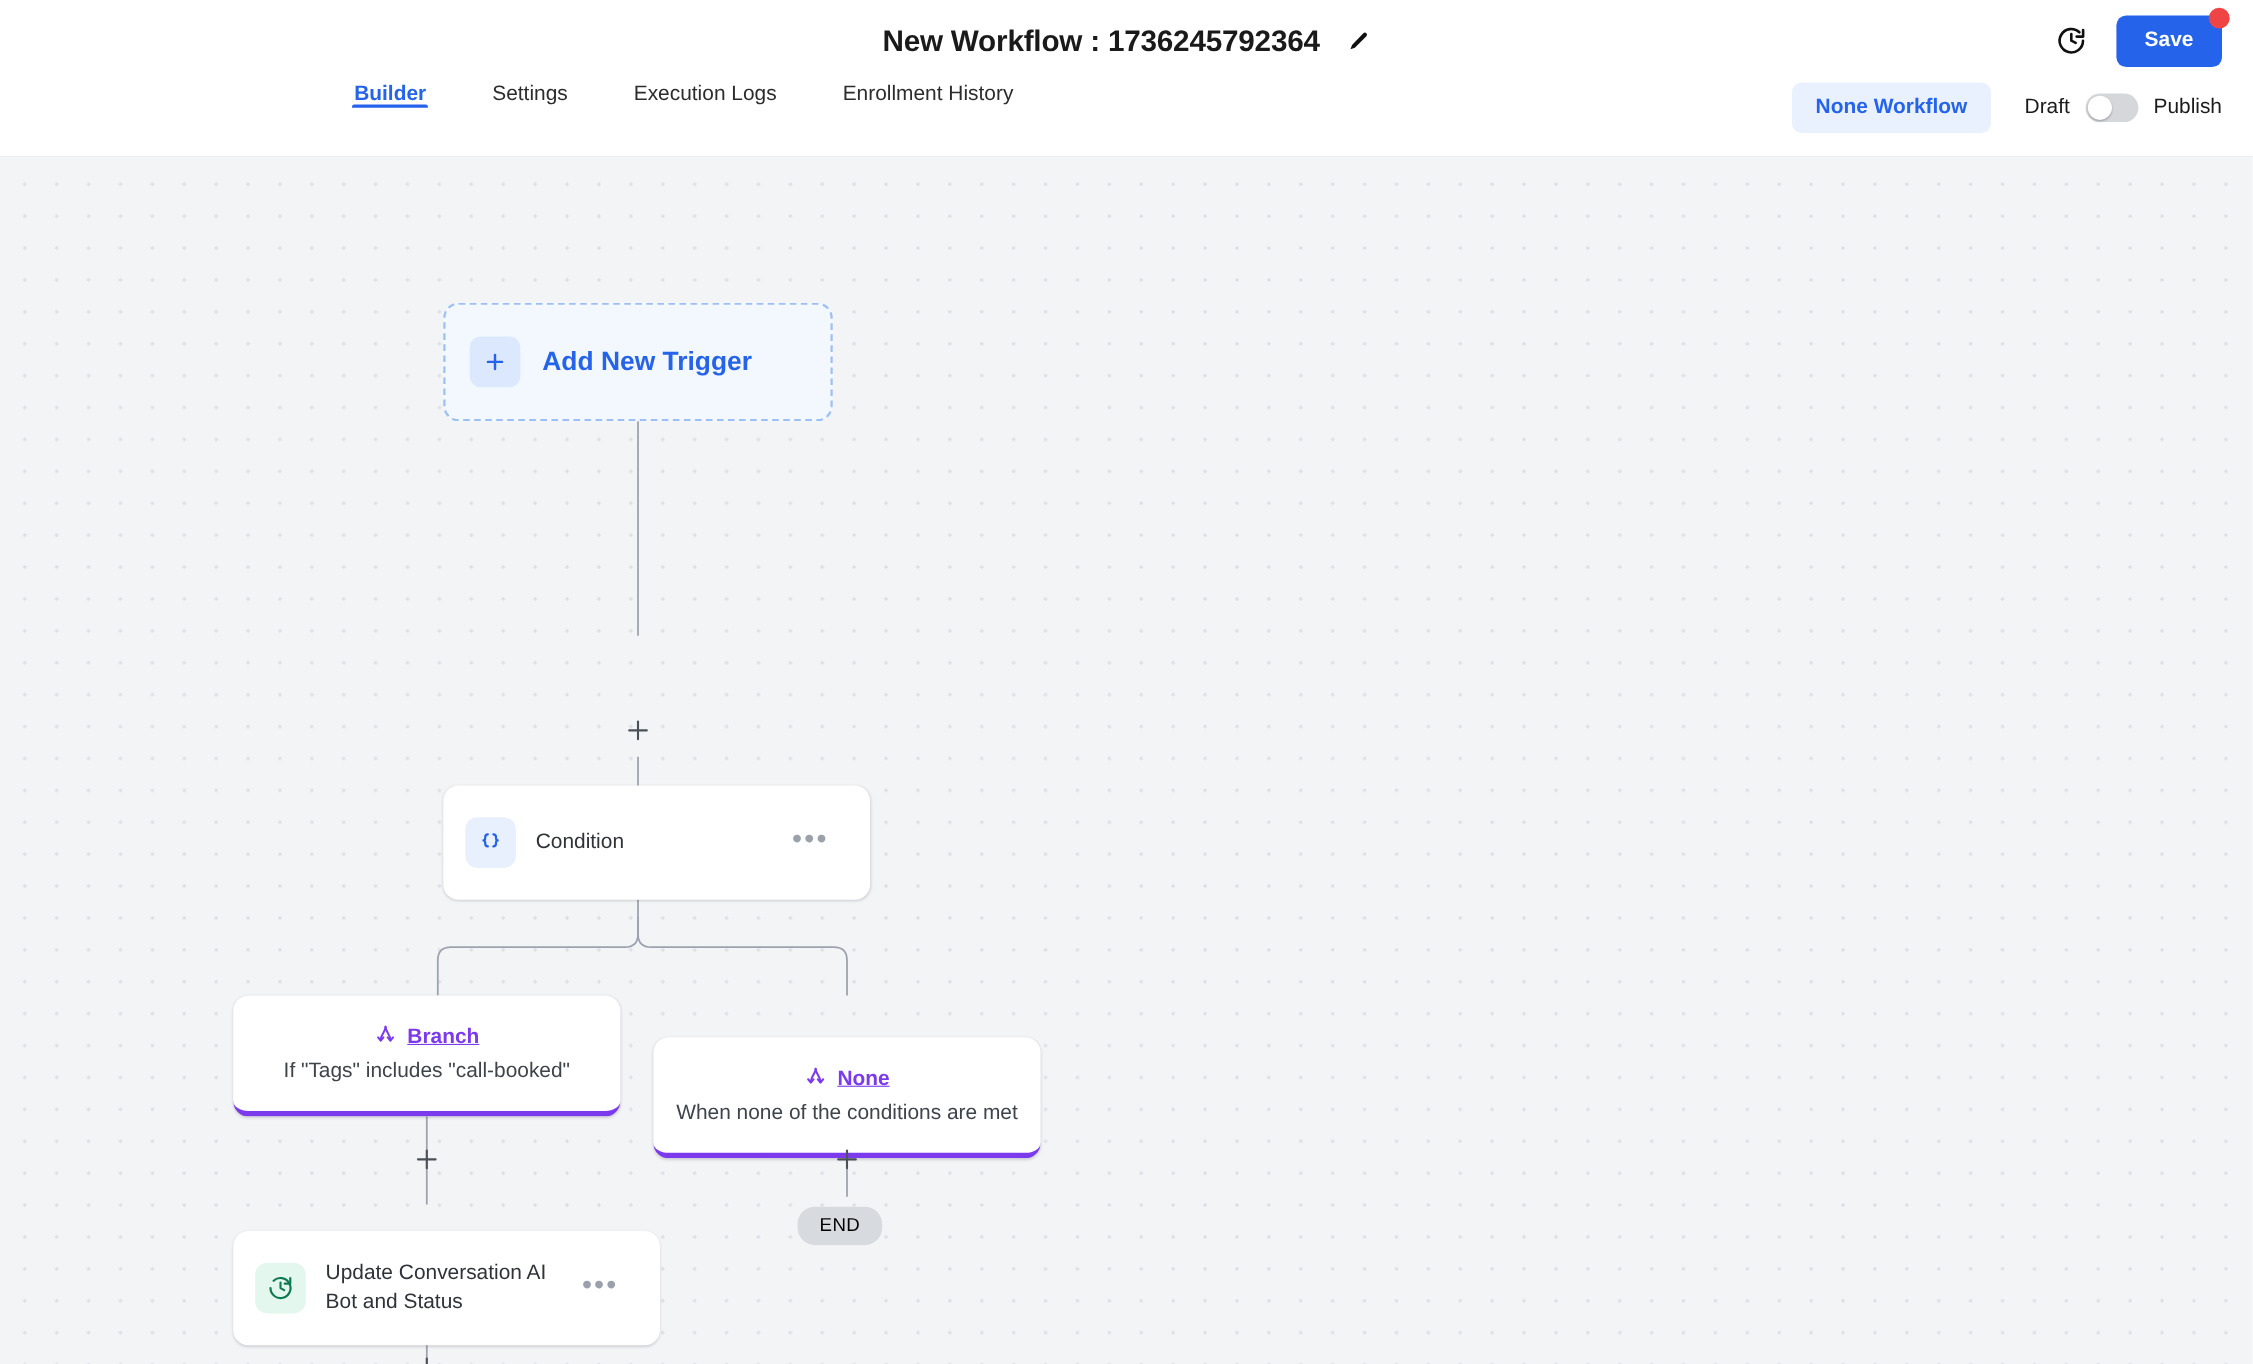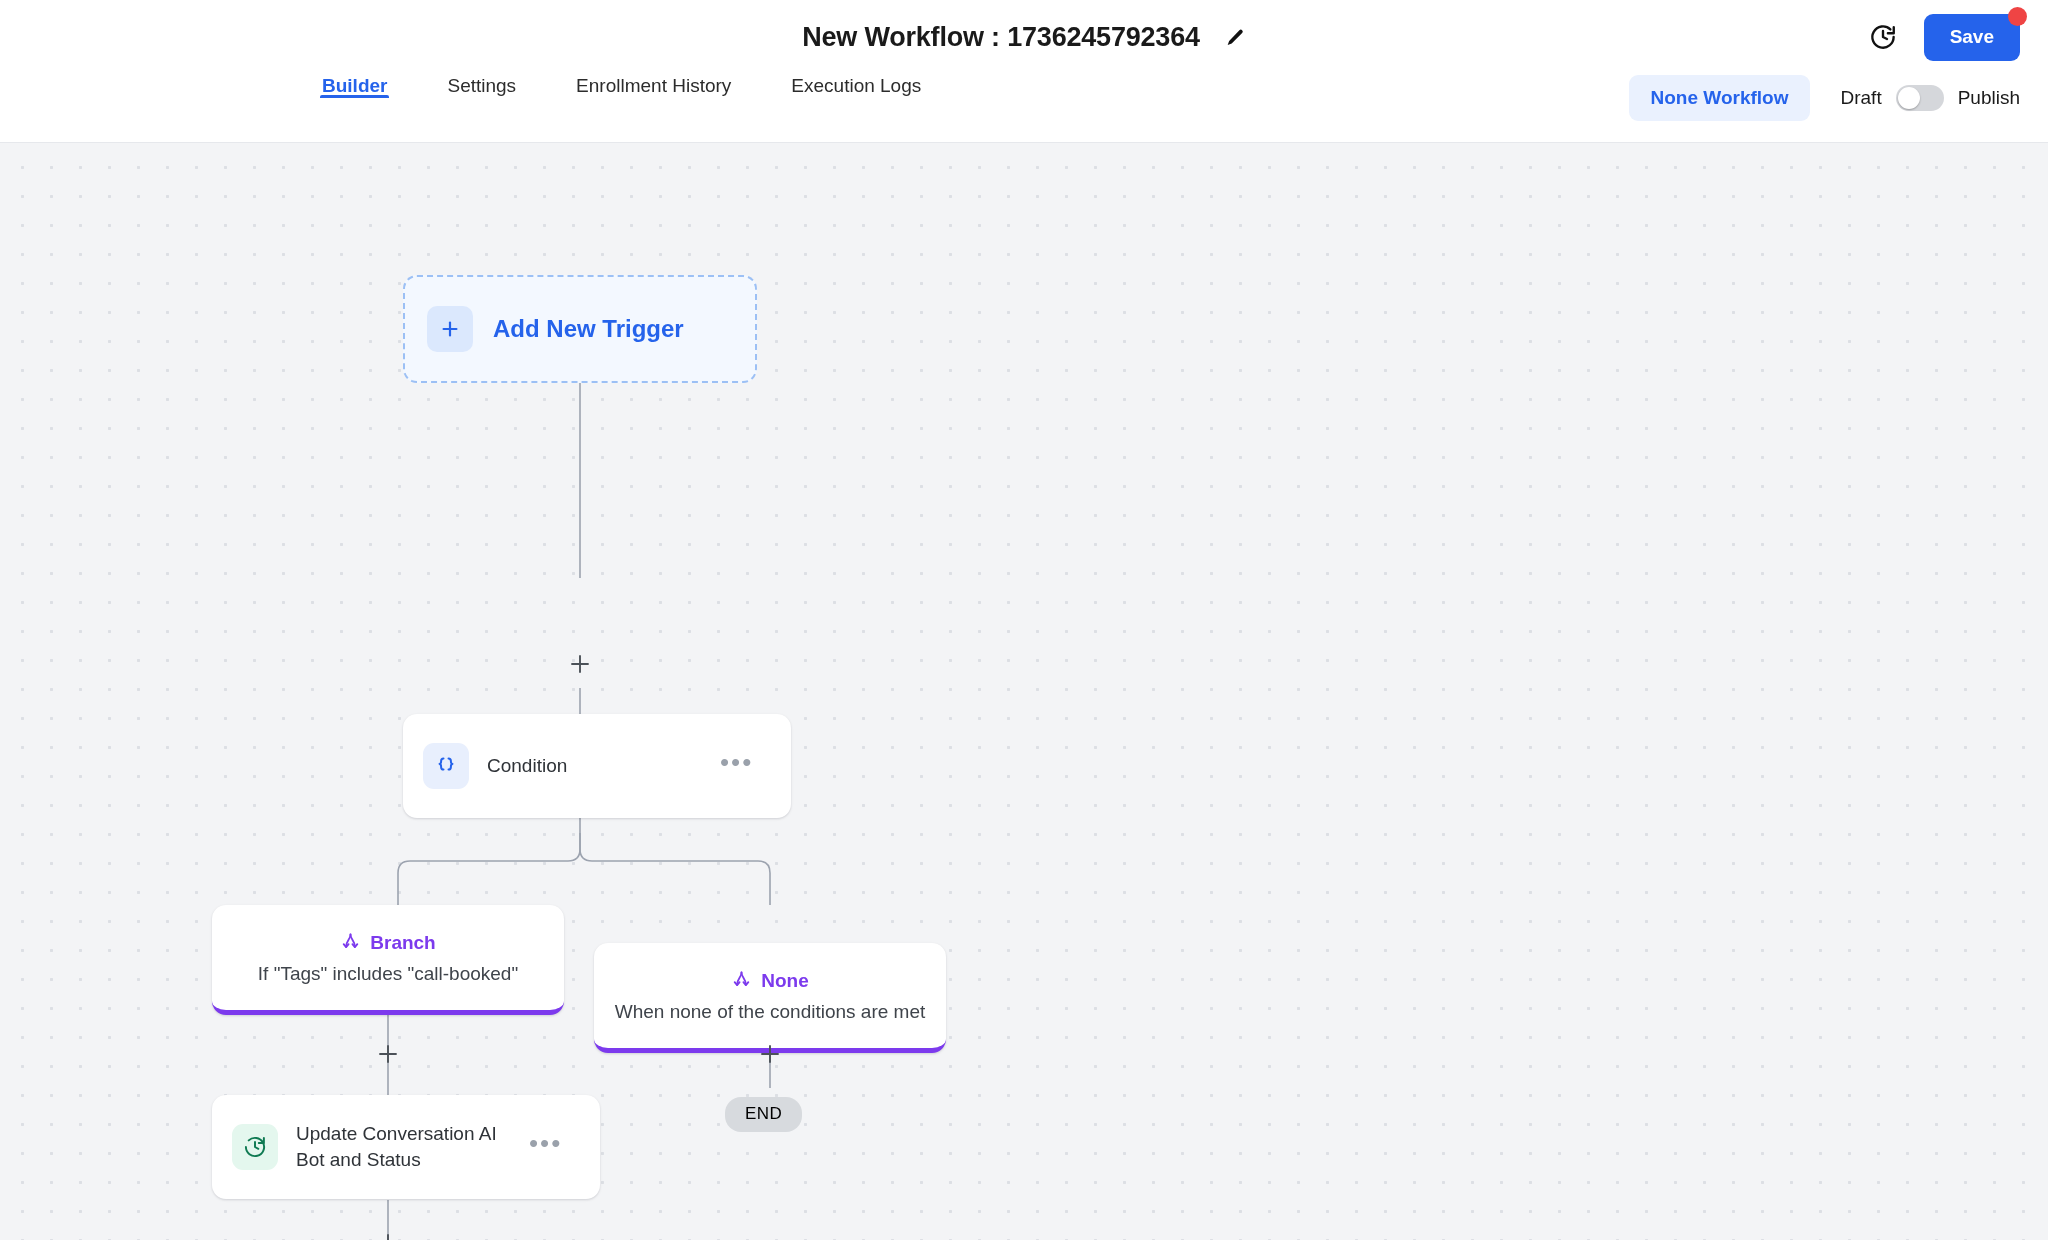--- a/index.html
+++ b/index.html
@@ -128,21 +128,21 @@
   }
 
   .branch-card {
     width: 352px; height: 110px; border-radius: 14px; background: #ffffff;
     box-shadow: 0 1px 3px rgba(16,24,40,.10), 0 1px 2px rgba(16,24,40,.06);
     border-bottom: 5px solid #7c3aed;
     display: flex; flex-direction: column; align-items: center;
     justify-content: center; gap: 7px; cursor: pointer; overflow: hidden;
   }
   .branch-head { display: flex; align-items: center; gap: 9px; }
-  .branch-title { font-size: 19px; font-weight: bold; color: #7c3aed; }
+  .branch-title { font-size: 19px; font-weight: bold; color: #7c3aed; text-decoration: underline; }
   .branch-sub { font-size: 19px; color: #3f444b; }
 
   .plus-btn {
     position: absolute; width: 26px; height: 26px; cursor: pointer;
     display: flex; align-items: center; justify-content: center;
   }
   .plus-btn svg { display: block; }
 
   .end-pill {
     position: absolute; background: #d7dade; color: #000000;
@@ -177,22 +177,22 @@
         <button class="save-btn">Save</button>
         <span class="save-dot"></span>
       </span>
     </div>
   </div>
 
   <div class="tabbar">
     <div class="tabs">
       <div class="tab active">Builder</div>
       <div class="tab">Settings</div>
+      <div class="tab">Execution Logs</div>
       <div class="tab">Enrollment History</div>
-      <div class="tab">Execution Logs</div>
     </div>
     <div class="tabbar-right">
       <button class="test-btn">None Workflow</button>
       <div class="toggle-group">
         <span class="toggle-label">Draft</span>
         <span class="toggle">
           <span class="knob"></span>
         </span>
         <span class="toggle-label">Publish</span>
       </div>
@@ -296,21 +296,21 @@
 
       <div class="plus-btn" style="left:757px; top:898px;">
         <svg width="24" height="24" viewBox="0 0 24 24" fill="none" stroke="#4b5158" stroke-width="1.9" stroke-linecap="round">
           <line x1="12" y1="4" x2="12" y2="20"></line>
             <line x1="4" y1="12" x2="20" y2="12"></line>
         </svg>
       </div>
 
       <div class="end-pill" style="left:725px; top:954px;">END</div>
 
-      <div class="node" style="left:212px; top:952px;">
+      <div class="node" style="left:212px; top:976px;">
         <div class="card action-card">
           <span class="action-iconbox icon-green">
             <svg width="26" height="26" viewBox="0 0 24 24" fill="none" stroke="#0f7a52" stroke-width="1.8" stroke-linecap="round" stroke-linejoin="round">
               <path d="M3.6 12a8.4 8.4 0 1 0 2.6-6.1"></path>
               <path d="M20.2 3.6v4.7h-4.7"></path>
               <polyline points="12,7.4 12,12 15.1,13.7"></polyline>
             </svg>
           </span>
           <span class="action-label">Update Conversation AI Bot and Status</span>
           <span class="dots">•••</span>

